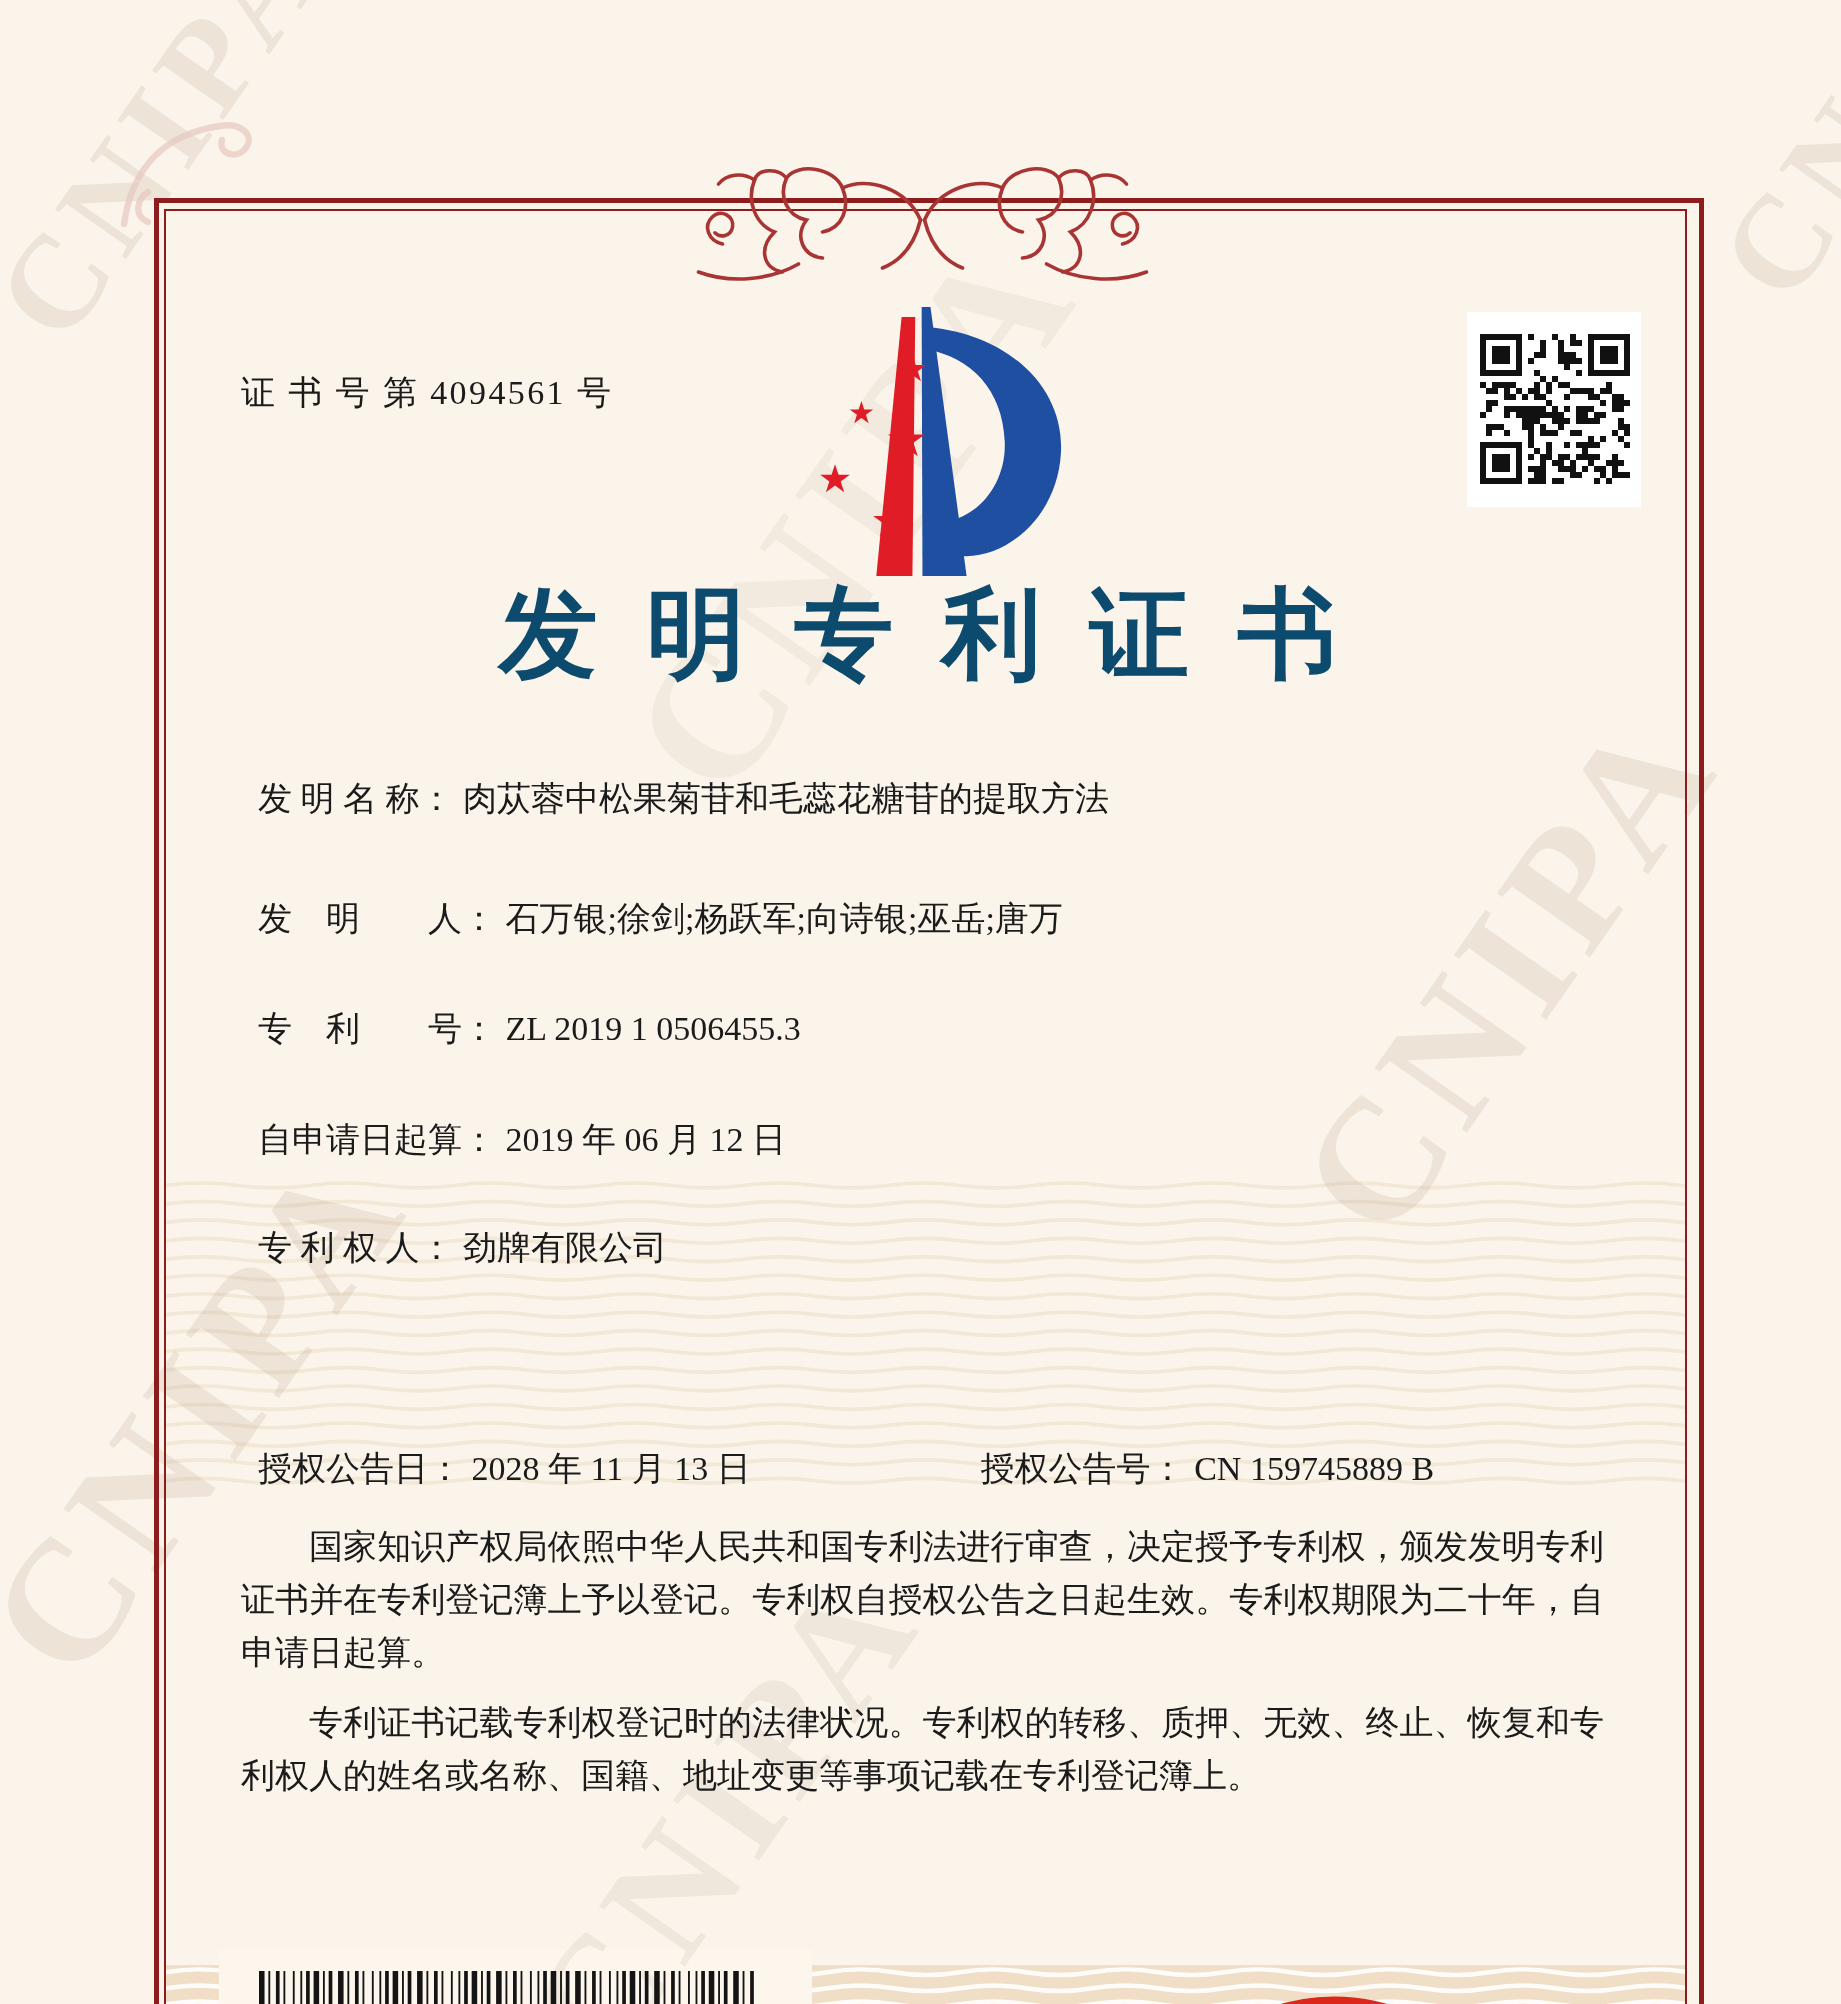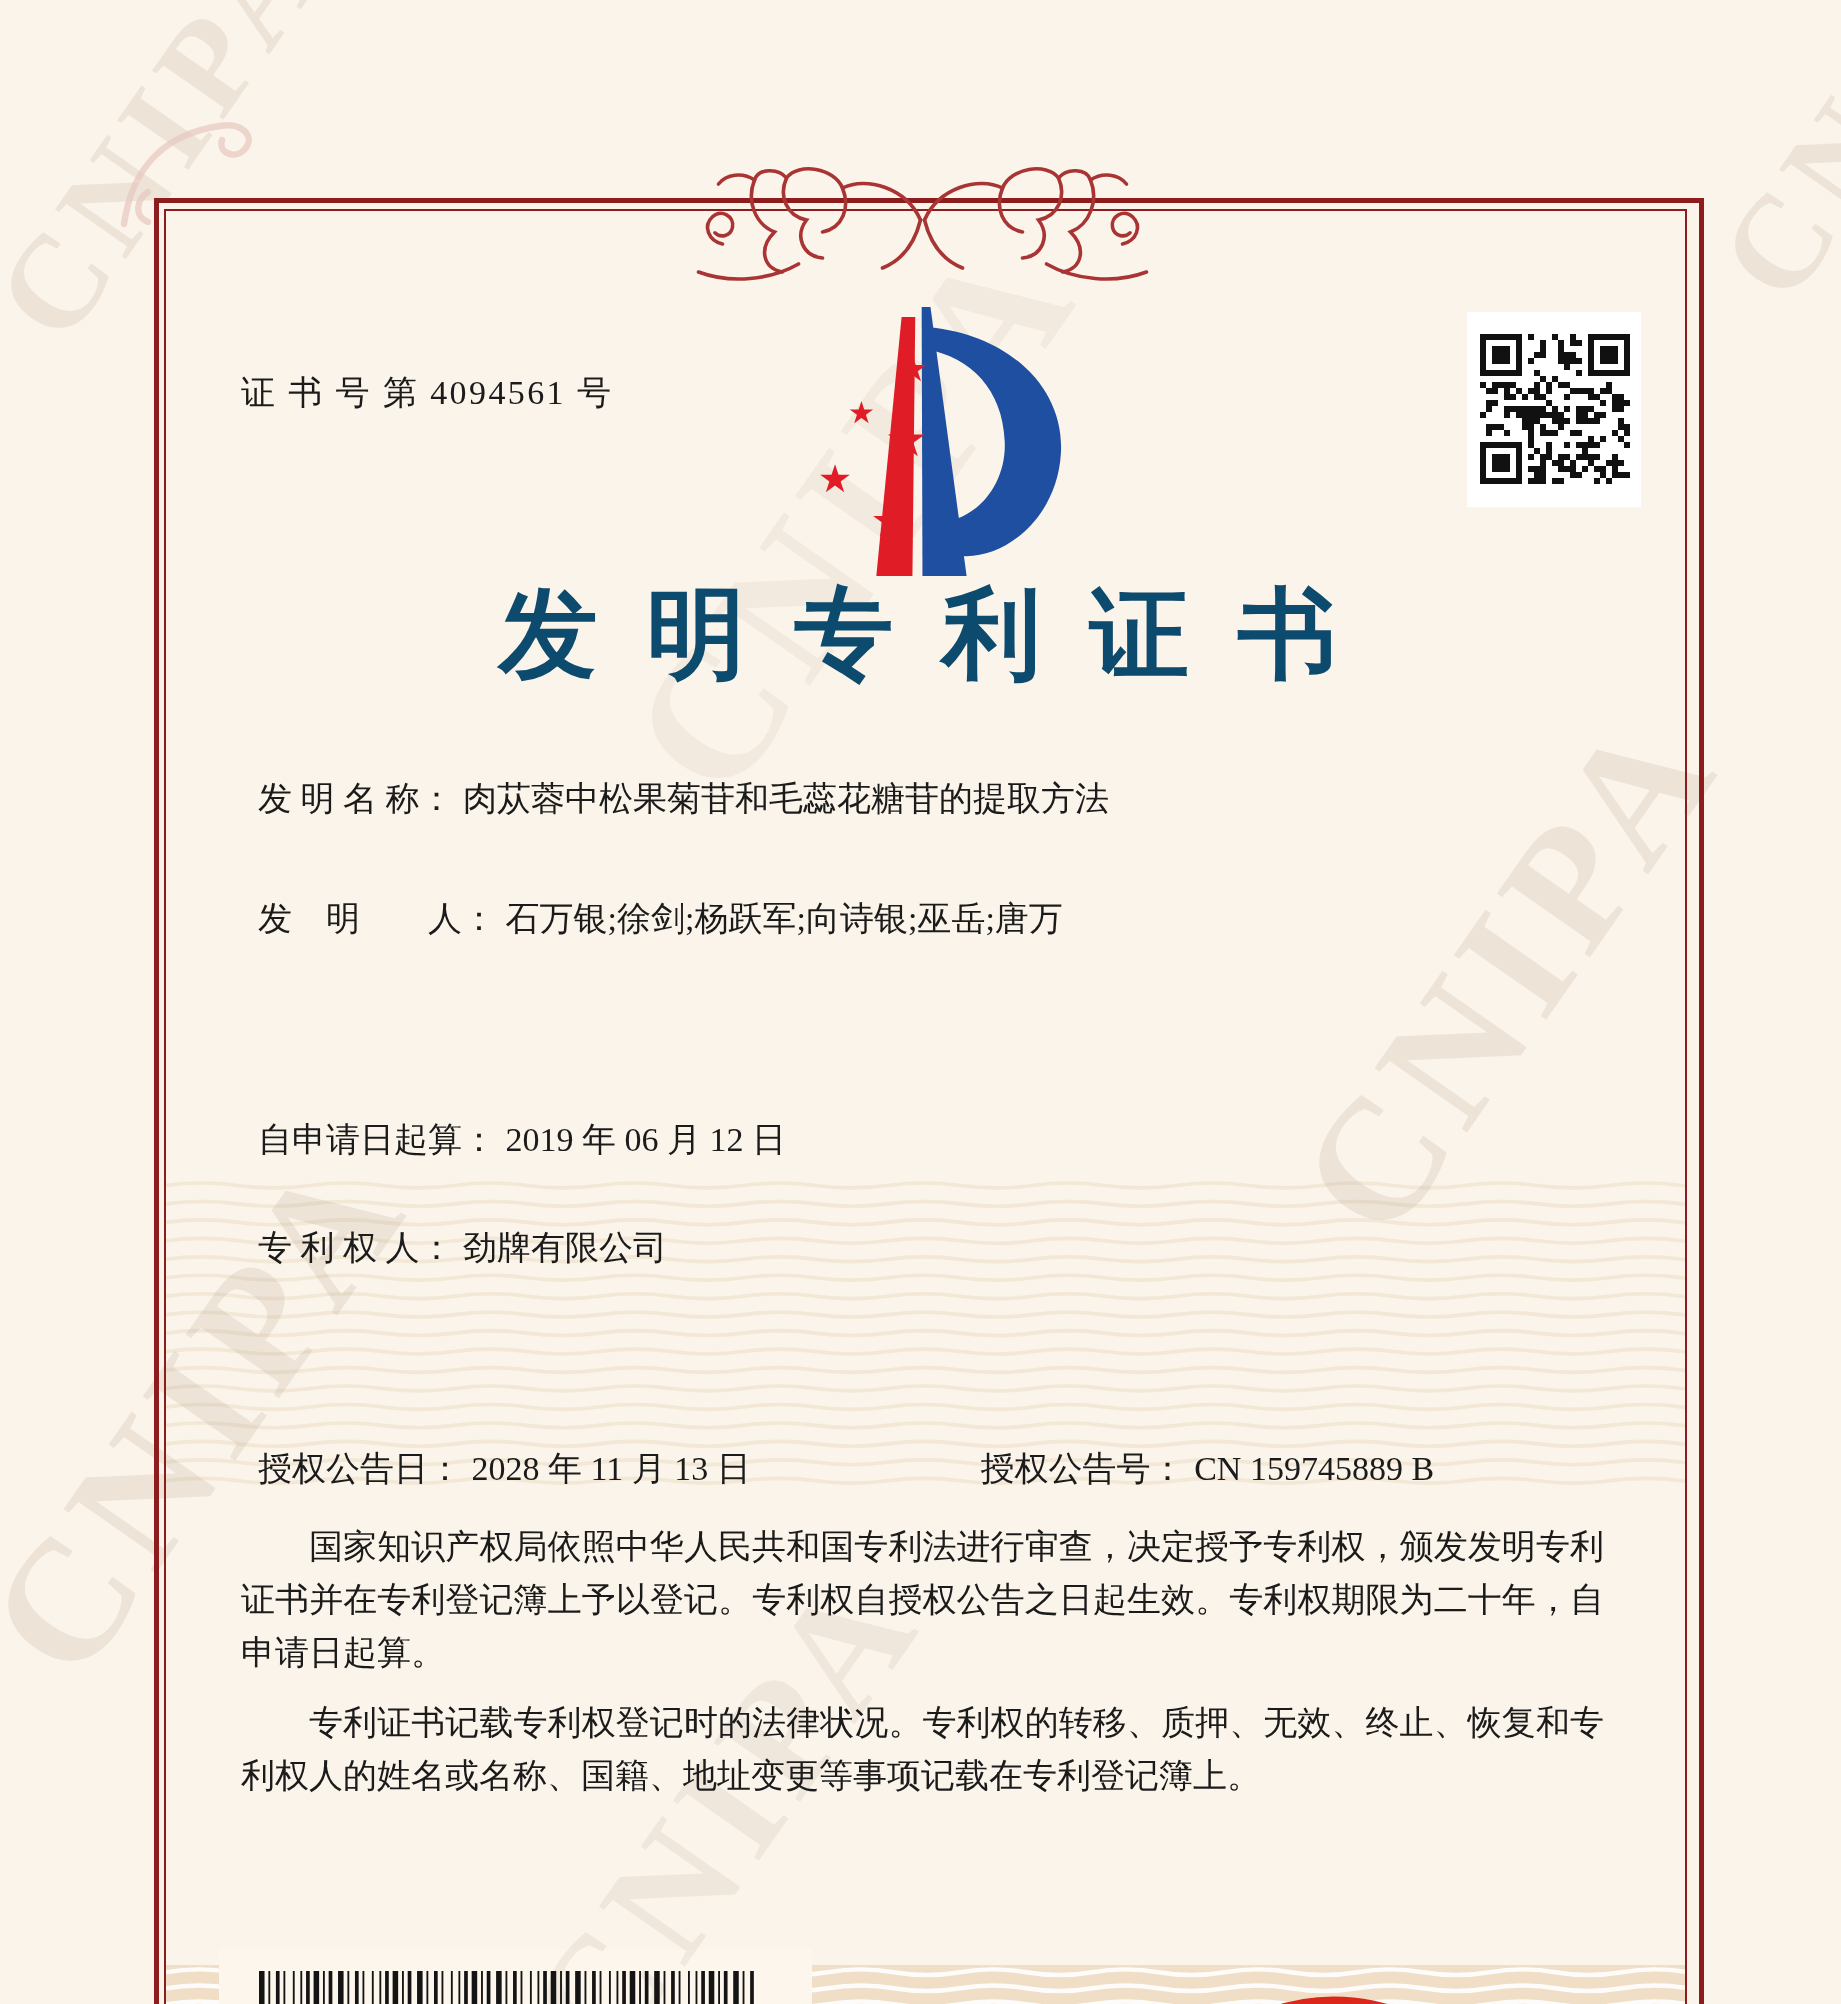--- a/index.html
+++ b/index.html
@@ -328,20 +328,23 @@
     </svg>
 
   <div class="title">发 明 专 利 证 书</div>
 
   <div class="row" style="top:776px">
     <span class="lbl">发 明 名 称：</span><span class="val">肉苁蓉中松果菊苷和毛蕊花糖苷的提取方法</span>
   </div>
   <div class="row" style="top:896px">
     <span class="lbl">发　明　　人：</span><span class="val">石万银;徐剑;杨跃军;向诗银;巫岳;唐万</span>
   </div>
+  <div class="row" style="top:1006px">
+    <span class="lbl">专　利　　号：</span><span class="val">ZL 2019 1 0506455.3</span>
+  </div>
   <div class="row" style="top:1117px">
     <span class="lbl">自申请日起算：</span><span class="val">2019 年 06 月 12 日</span>
   </div>
   <div class="row" style="top:1225px">
     <span class="lbl">专 利 权 人：</span><span class="val">劲牌有限公司</span>
   </div>
   <div class="row" style="top:1446px">
     <span class="lbl">授权公告日：</span><span class="gdate">2028 年 11 月 13 日</span><span class="lbl">授权公告号：</span><span class="val">CN 159745889 B</span>
   </div>
 

